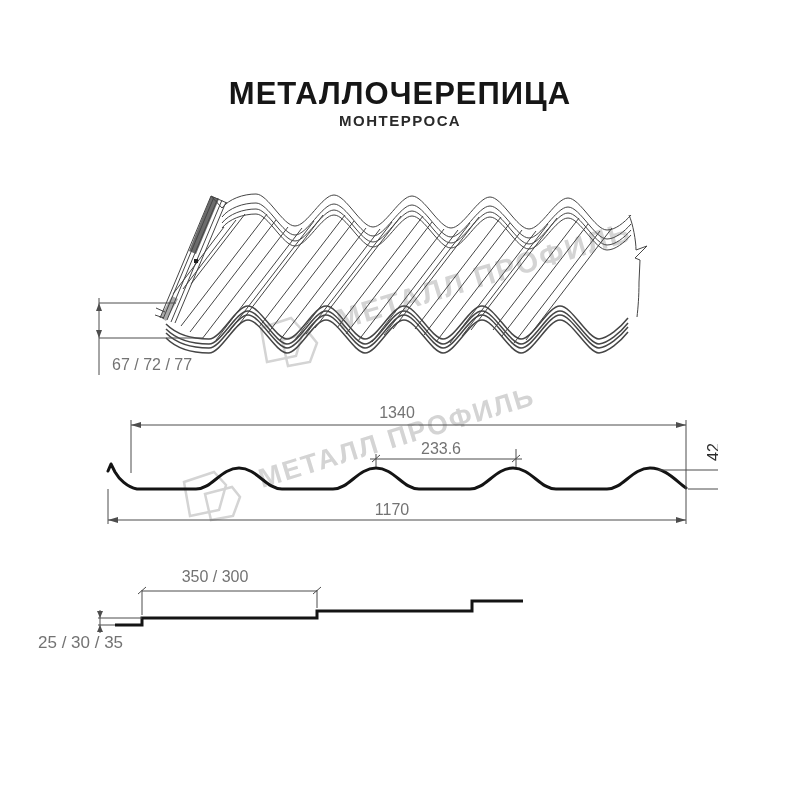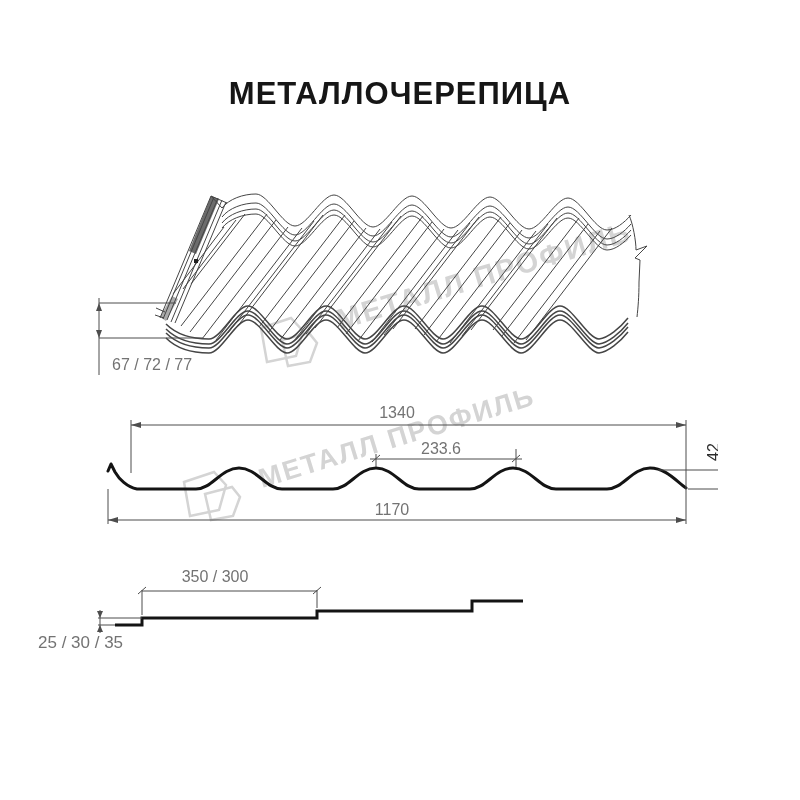--- a/index.html
+++ b/index.html
@@ -14,20 +14,21 @@
   .dim.center{transform:translateX(-50%);}
   .dim-rot{position:absolute;transform:translate(-50%,-50%) rotate(-90deg);
            color:#2c2c2c;font-size:16px;white-space:nowrap;}
 </style>
 </head>
 <body>
 
 <div id="stage">
 
   <div class="title">МЕТАЛЛОЧЕРЕПИЦА</div>
+  <div class="subtitle">МОНТЕРРОСА</div>
 
   <svg width="800" height="800" viewBox="0 0 800 800">
 
     <g stroke="#d4d4d4" fill="none" stroke-width="2.5">
       <g transform="translate(255,316)">
         <path d="M6,12 L36,2 L48,15 L41,40 L12,46 Z"></path>
         <path d="M27,24 L54,17 L62,27 L55,46 L33,50 Z"></path>
       </g>
       <text transform="translate(340,330) rotate(-17)" fill="#d4d4d4" stroke="none" font-size="29" font-weight="bold" letter-spacing="2">МЕТАЛЛ ПРОФИЛЬ</text>
     </g>

